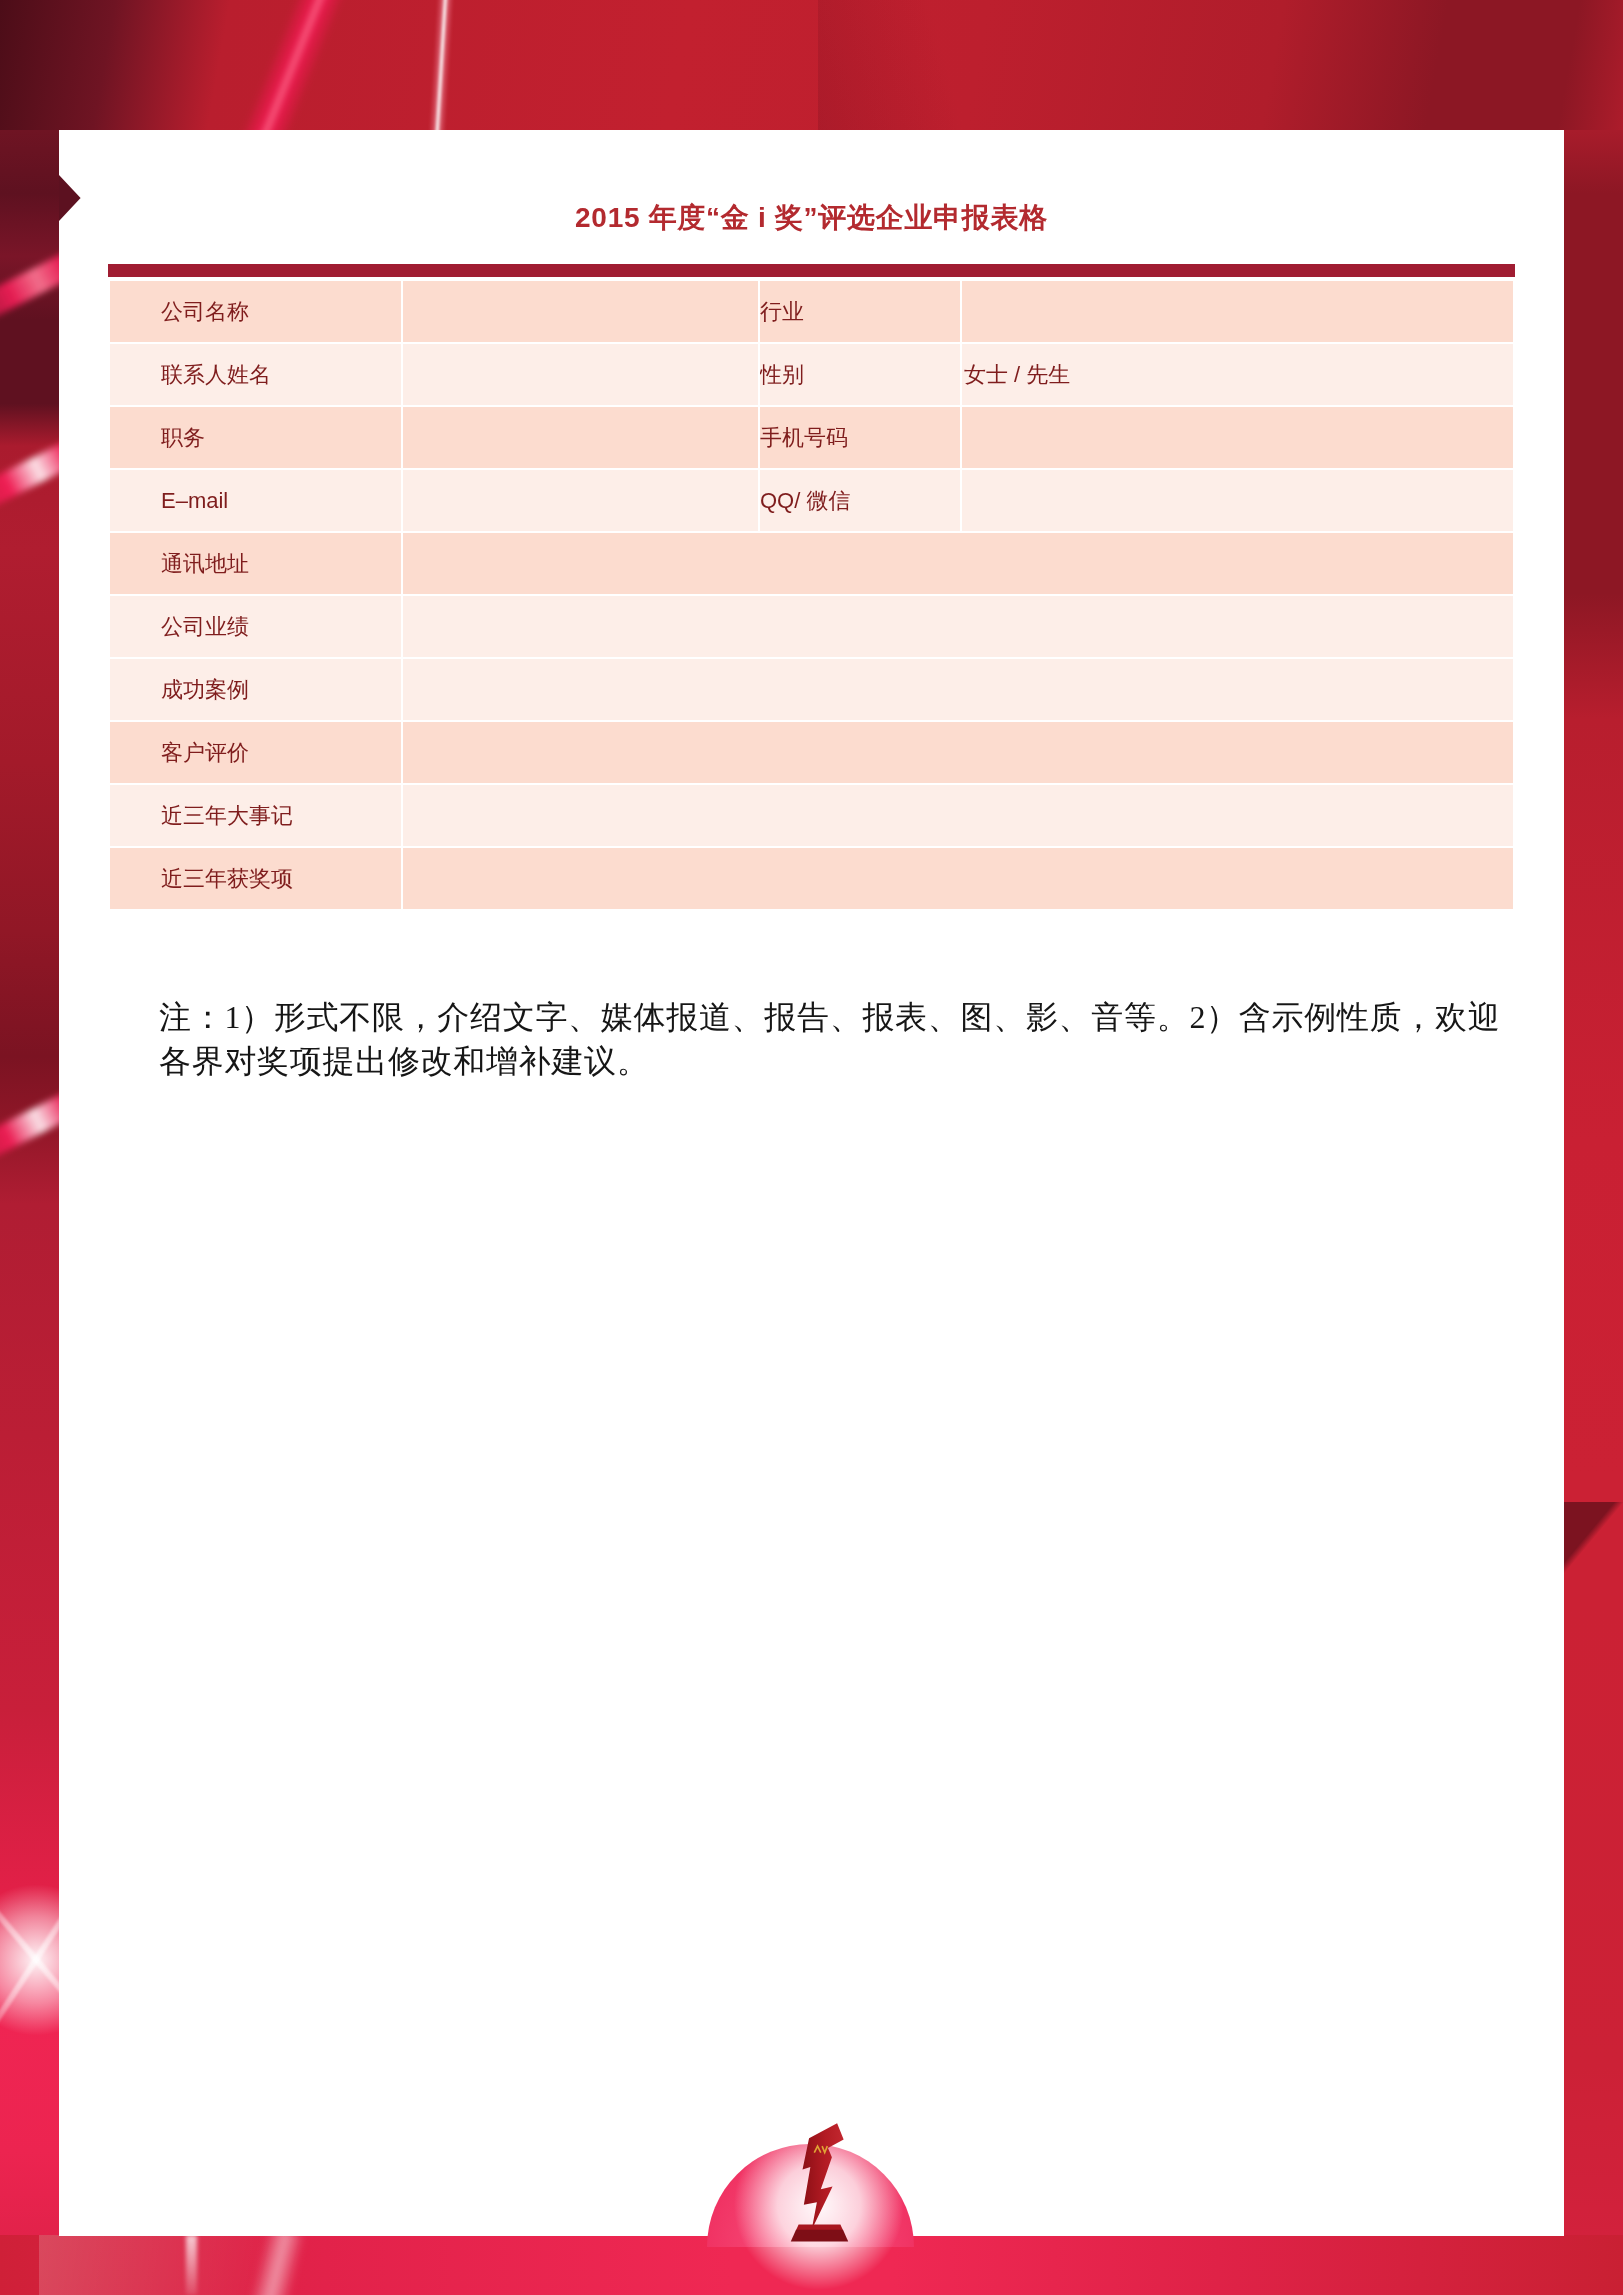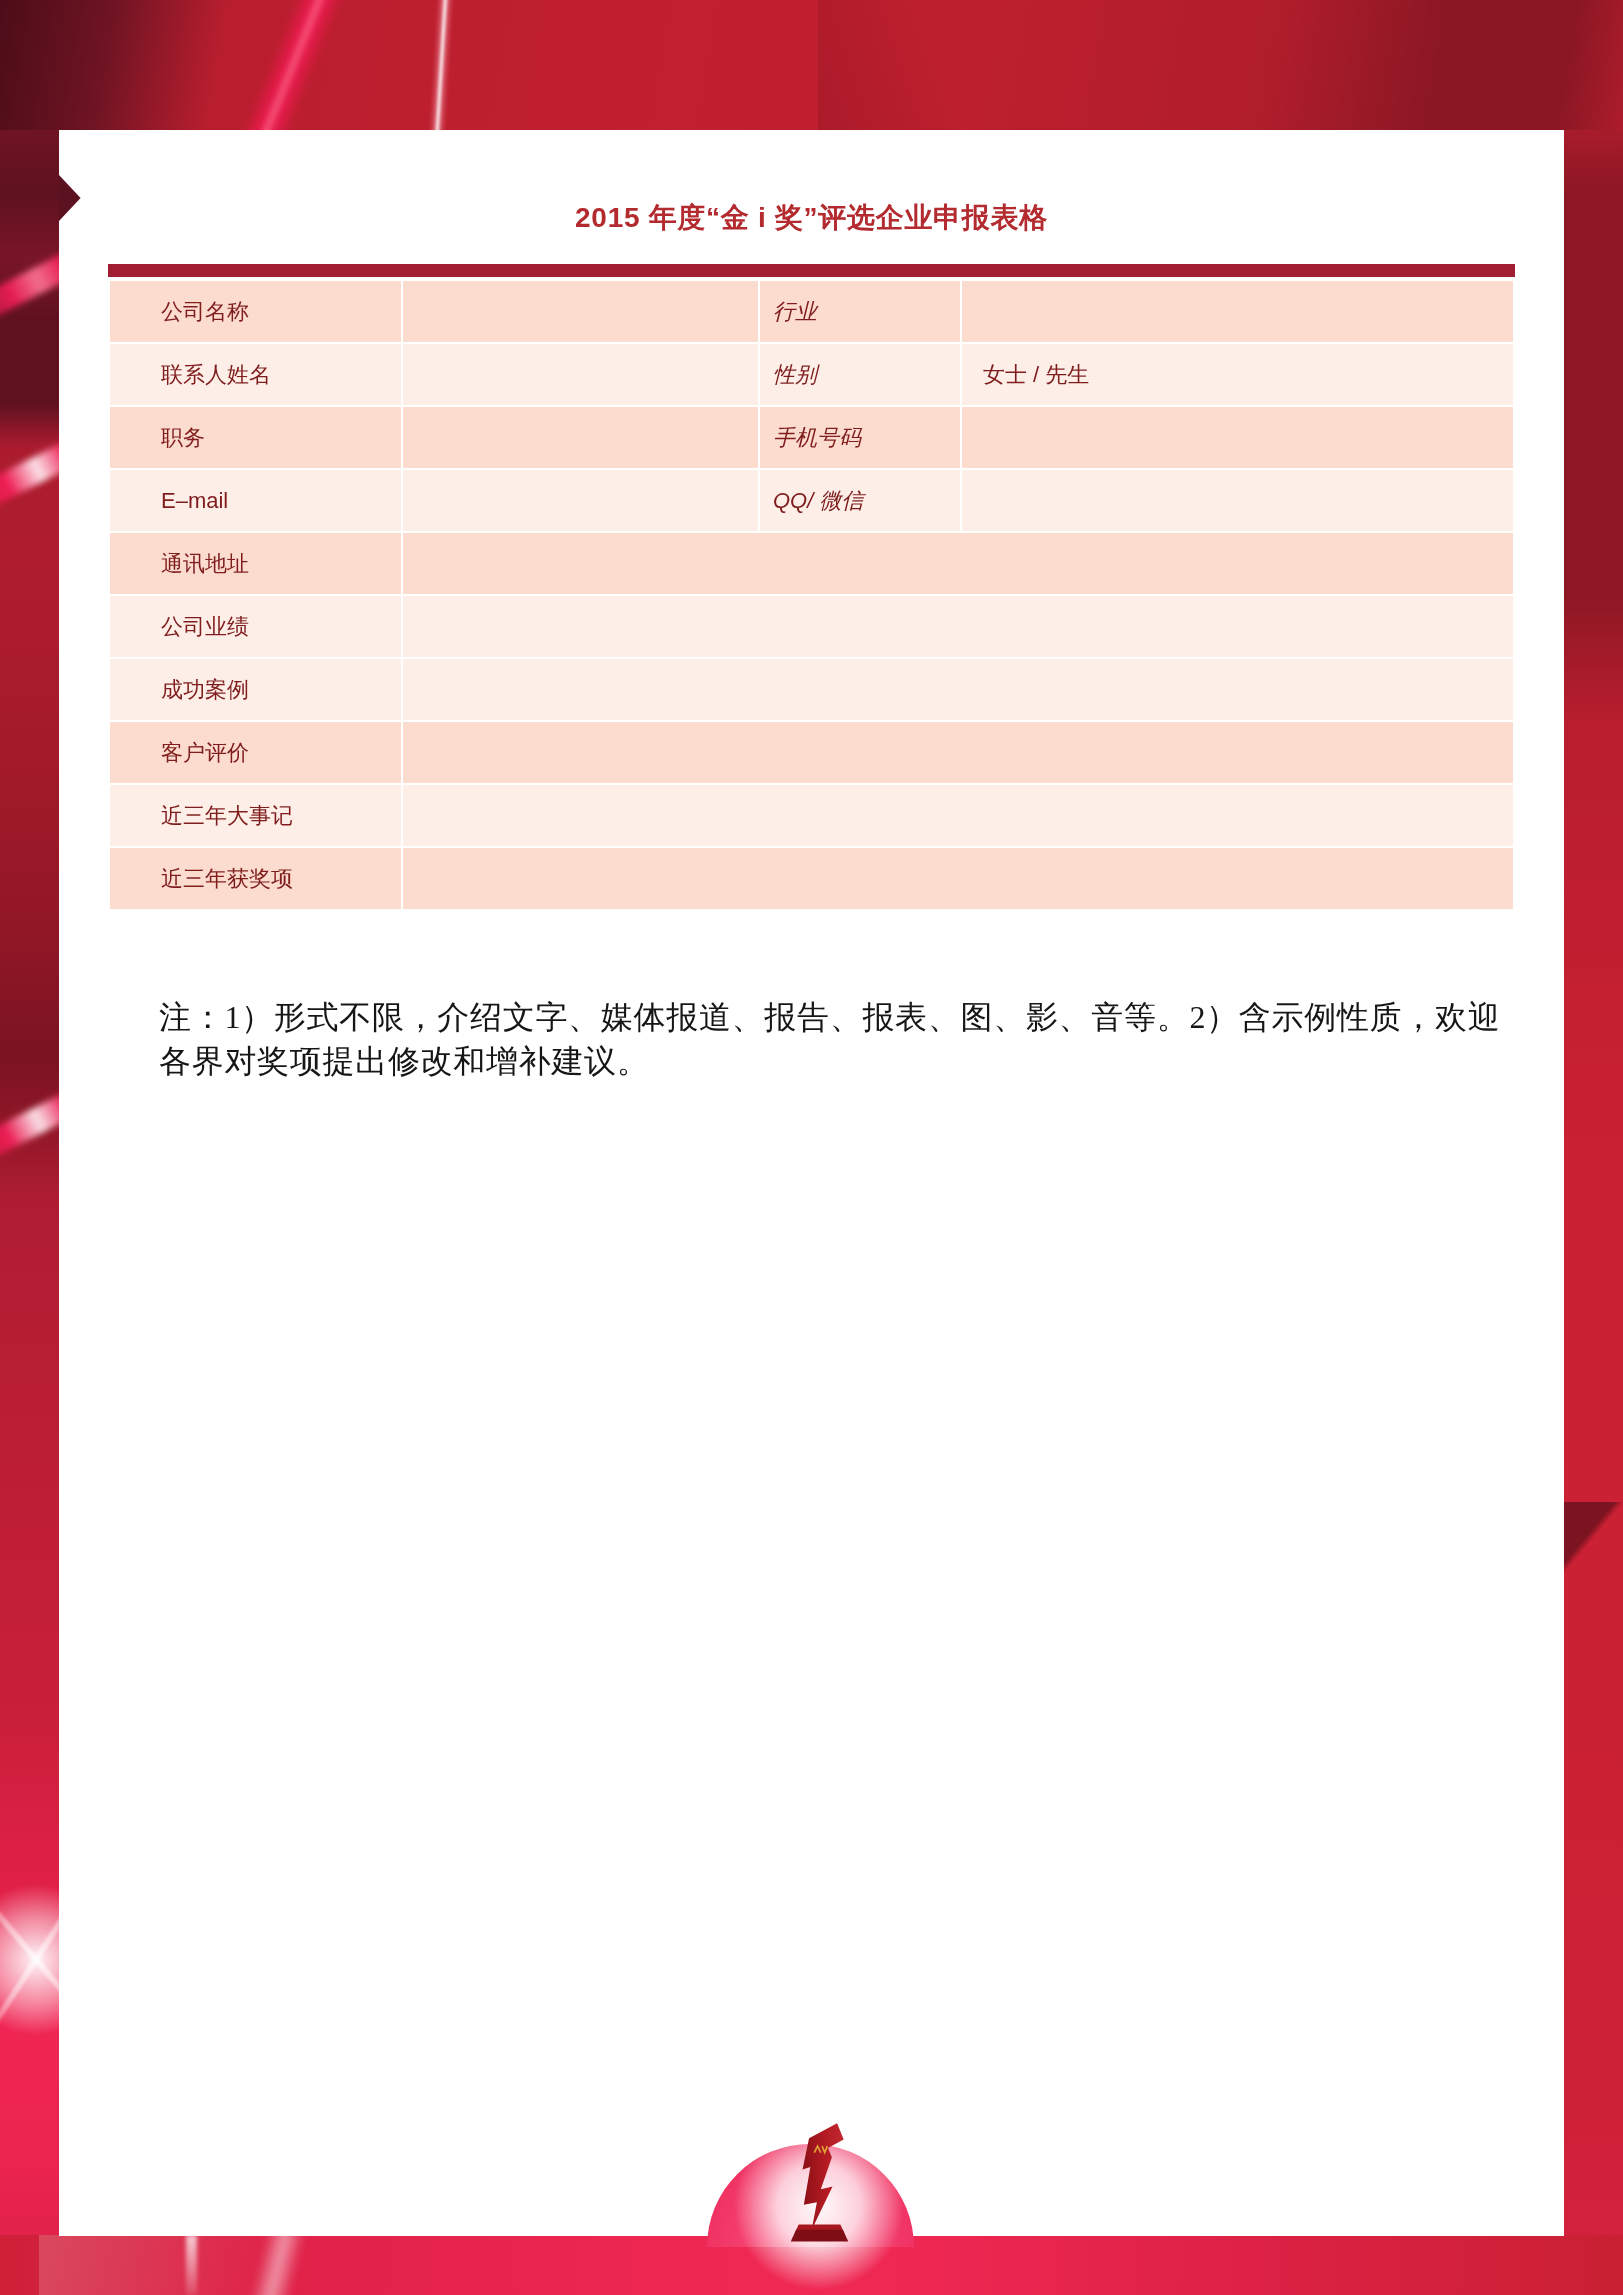--- a/index.html
+++ b/index.html
@@ -77,22 +77,22 @@
   .table-bar{position:absolute;left:108px;top:264px;width:1407px;height:13px;
     background:#a01d32;z-index:3;}
   .table-wrap{position:absolute;left:108px;top:279px;width:1407px;z-index:3;}
   table.form{border-collapse:separate;border-spacing:2.6px;table-layout:fixed;
     width:1407px;}
   table.form td{height:59px;vertical-align:middle;font-size:22px;color:#7f1d1d;
     overflow:hidden;white-space:nowrap;}
   tr.dark td{background:#fcdccf;}
   tr.light td{background:#fdeee8;}
   td.c1{padding-left:51px;}
-  td.c3{padding-left:13px;font-style:italic;}
-  td.c4{padding-left:21px;}
+  td.c3{padding-left:0;}
+  td.c4{padding-left:2px;}
 
   .doc-note{position:absolute;left:159px;top:996px;width:1358px;z-index:3;
     font-family:"Liberation Serif",serif;font-size:32px;color:#161616;
     letter-spacing:0.7px;}
 
   
   .dome{position:absolute;left:707px;top:2144px;width:207px;height:103px;z-index:3;
     border-radius:103px 103px 0 0;
     background:radial-gradient(ellipse at 50% 100%,#ff6a8e 0%,#f43f6e 45%,
       #ef2f60 78%,#ee2c5c 100%);}

